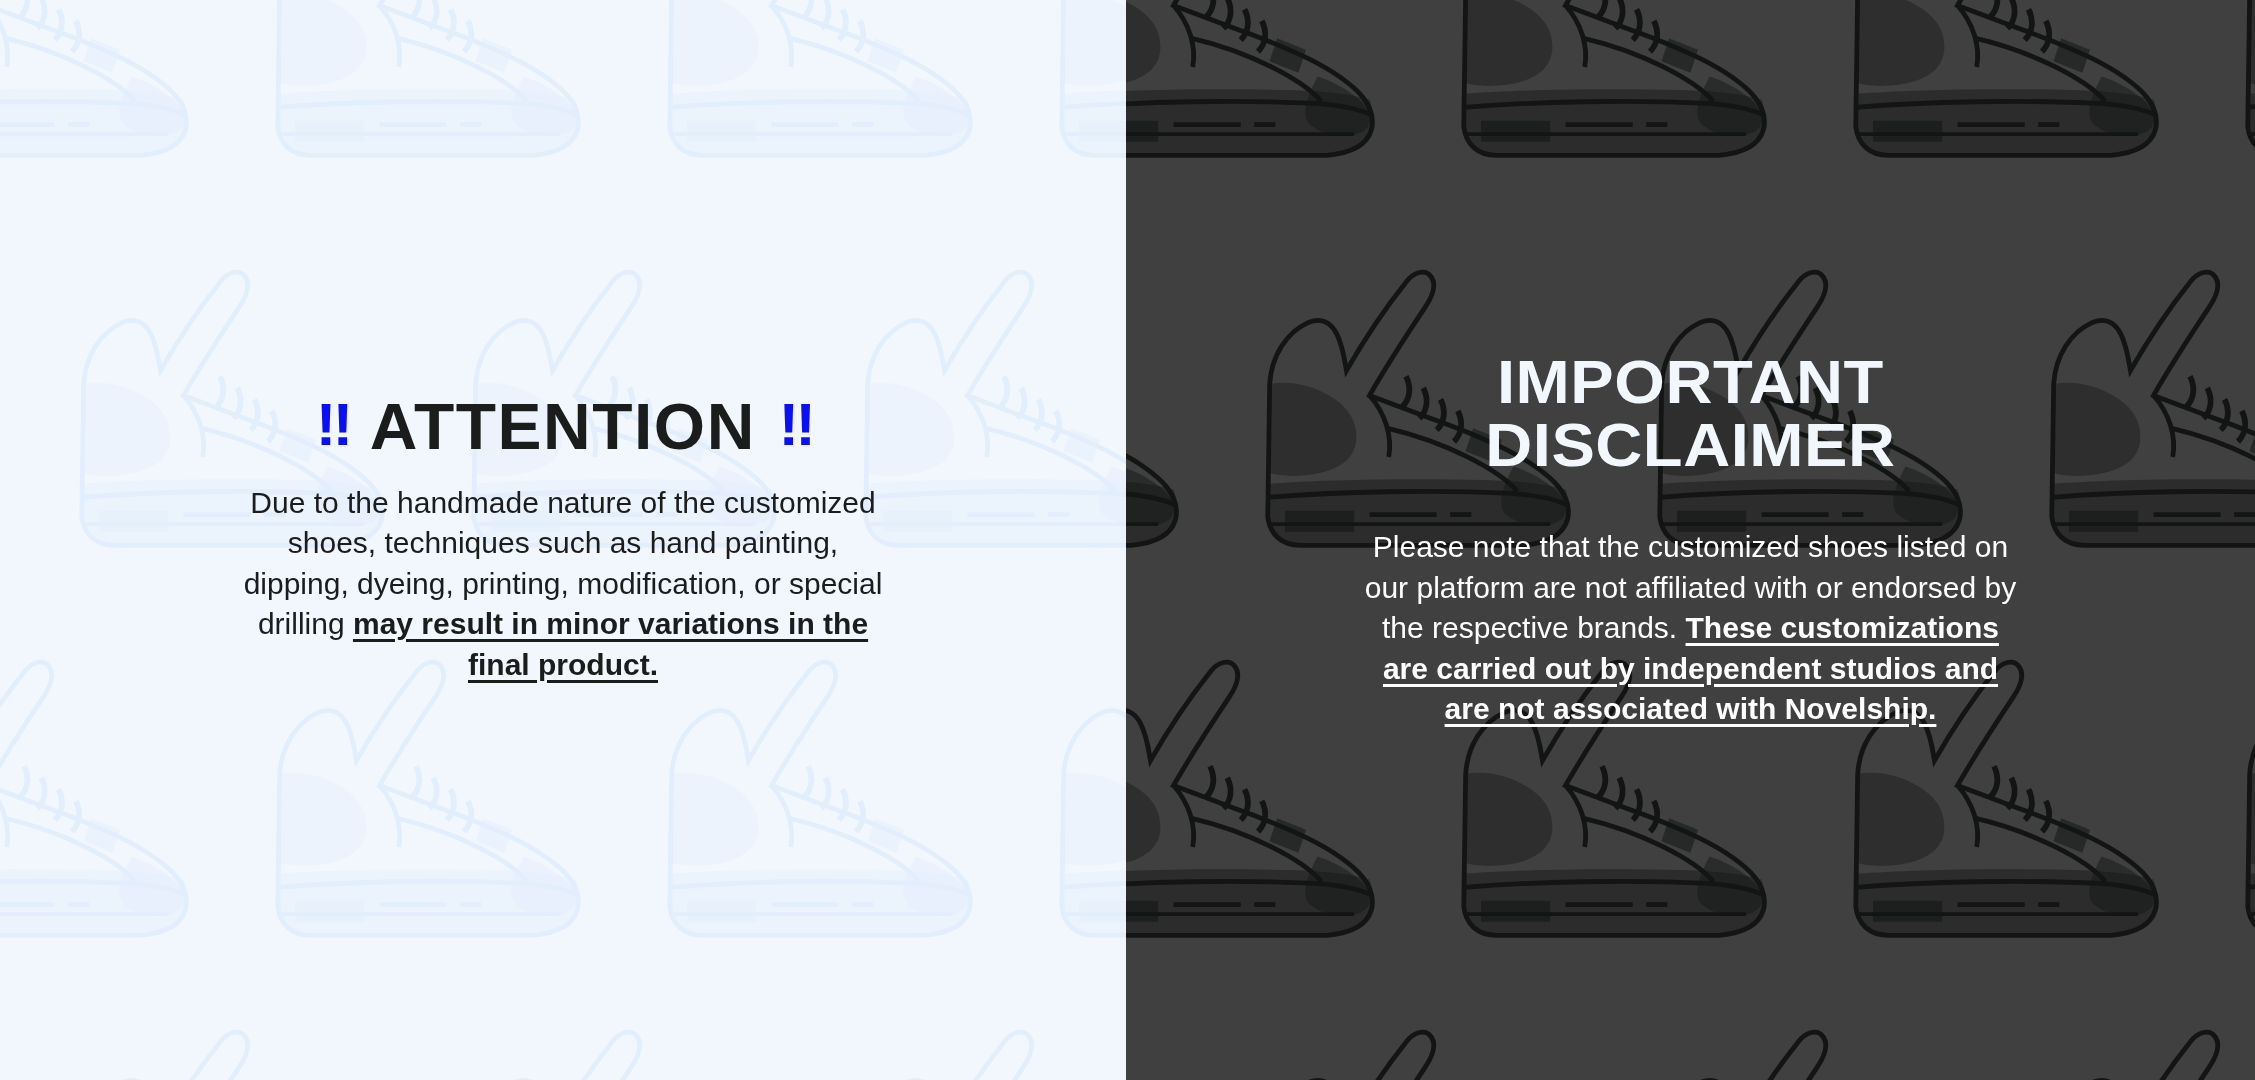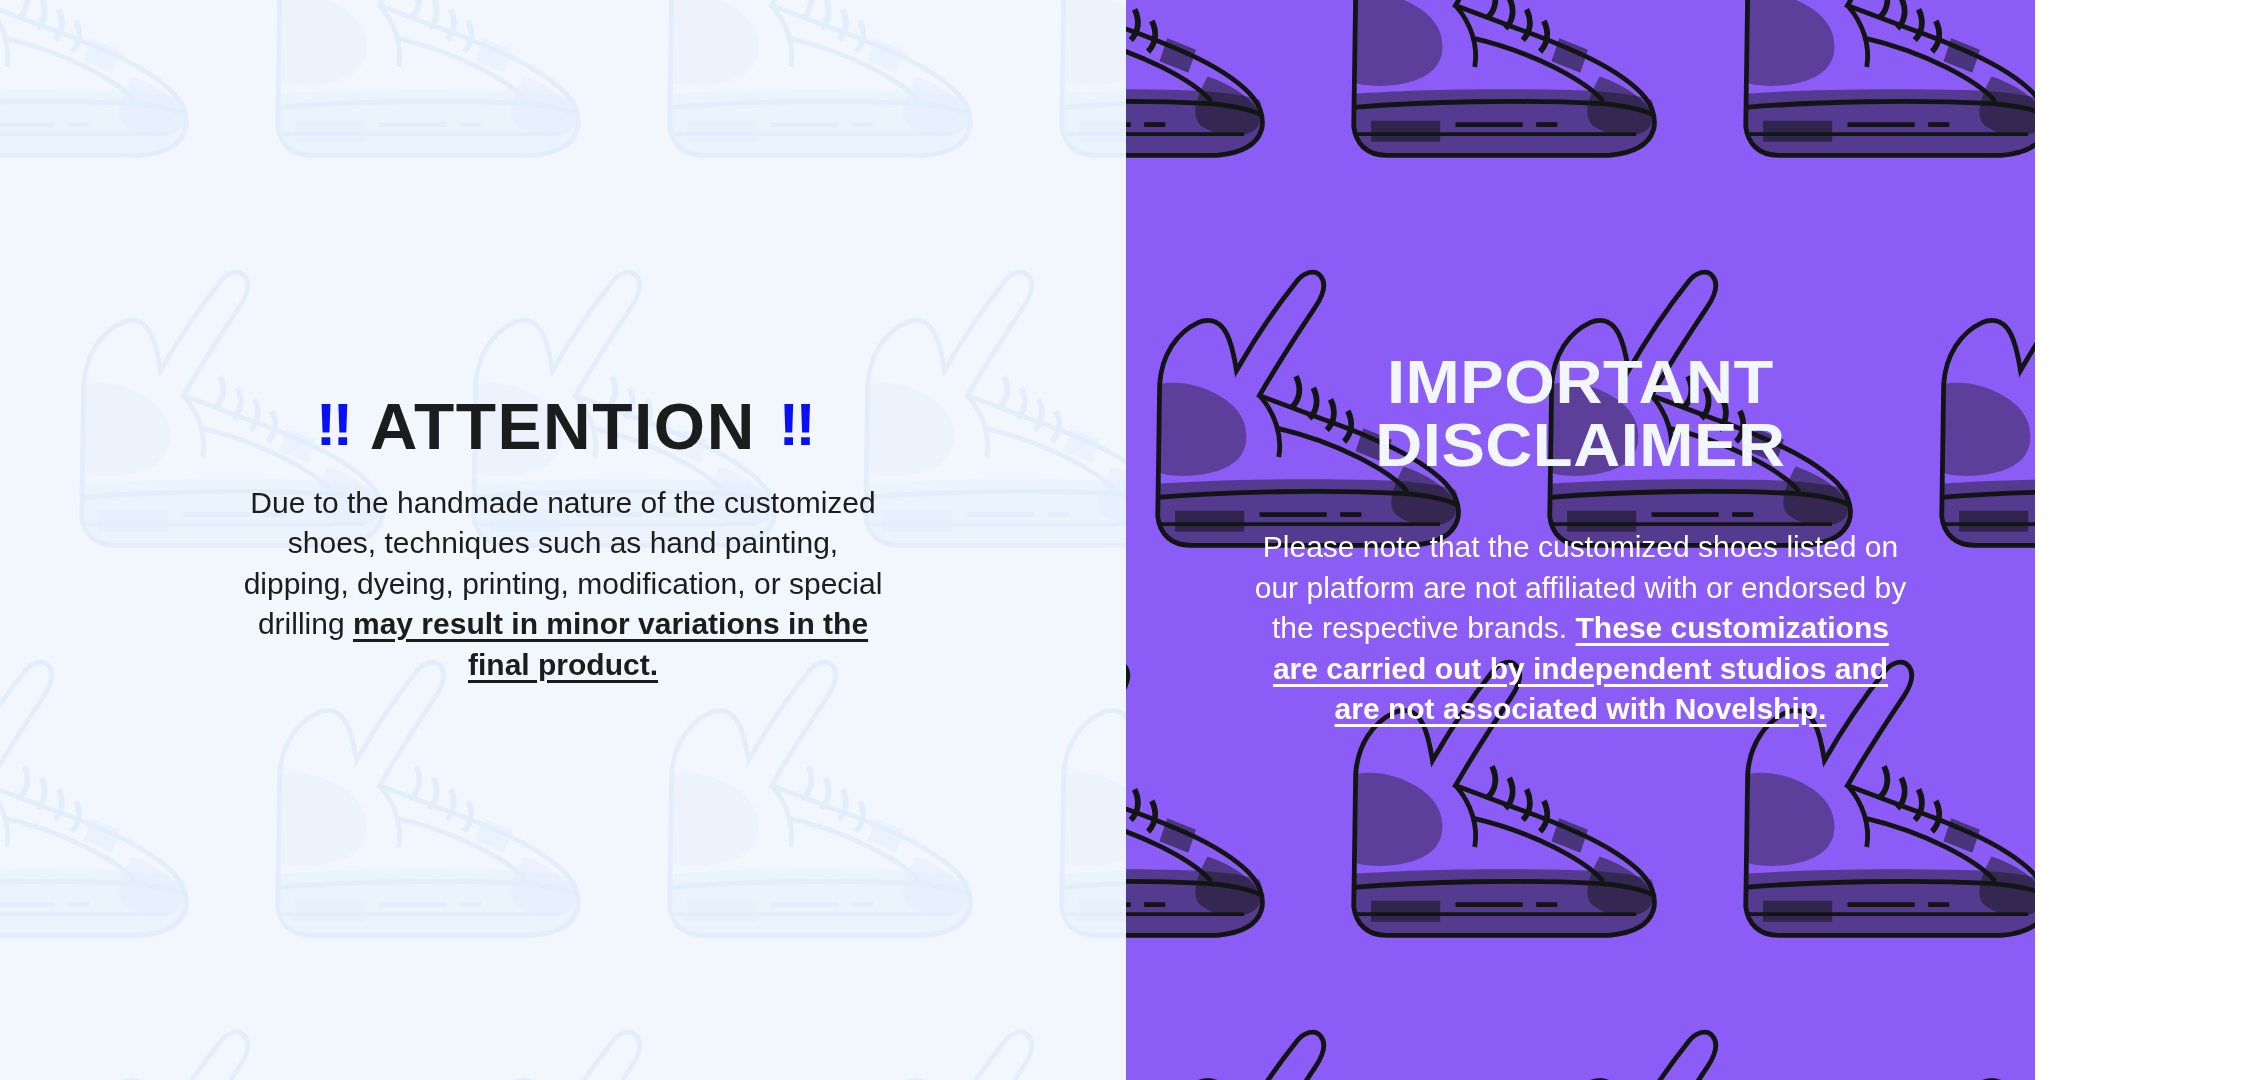--- a/index.html
+++ b/index.html
@@ -20,21 +20,21 @@
     height: 1080px;
     display: flex;
   }
 
   .panel {
     position: relative;
     height: 1080px;
     overflow: hidden;
   }
   .panel-left  { width: 1126px; background: #f2f7fe; }
-  .panel-right { width: 909px; background: #8b5cf6; }
+  .panel-right { width: 1129px; background: #404040; }
 
   
   .pattern {
     position: absolute;
     inset: 0;
     pointer-events: none;
   }
   .pattern svg { display: block; width: 100%; height: 100%; }
 
   

